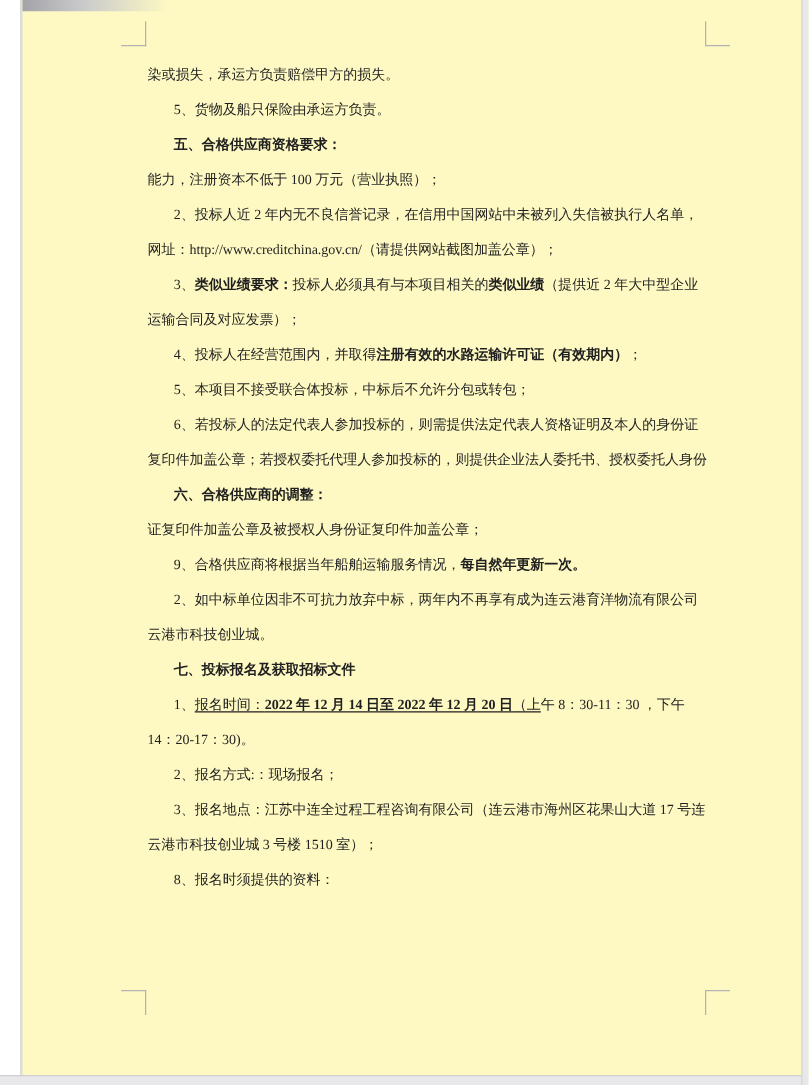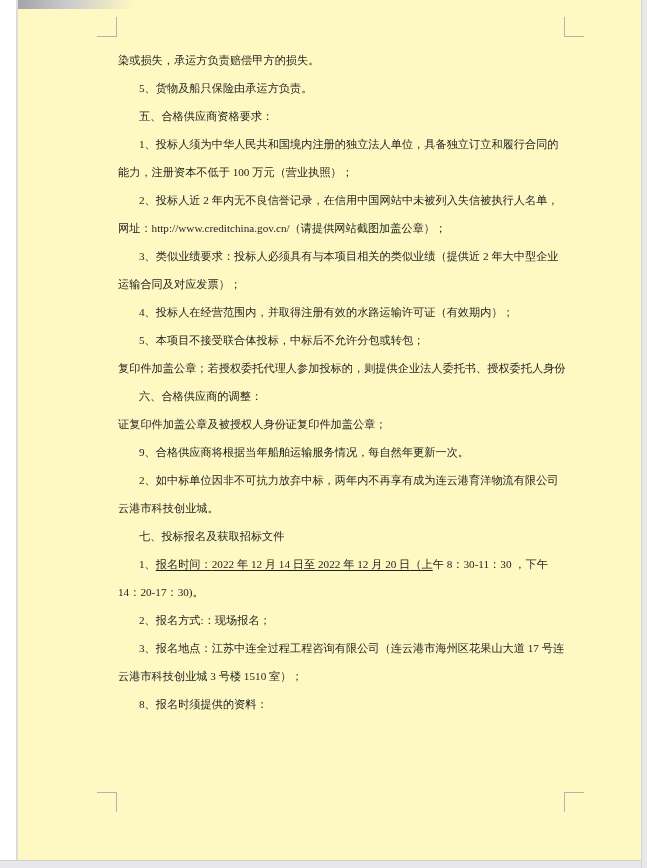--- a/index.html
+++ b/index.html
@@ -68,44 +68,44 @@
     height: 28px;
     line-height: 28px;
     font-size: 11.2px;
     letter-spacing: 0px;
     color: #1f1f1f;
     white-space: nowrap;
   }
   .line.indent {
     padding-left: 21px;
   }
-  .line span.b { font-weight: normal; }
+  .line span.b { font-weight: bold; }
   .line span.u { text-decoration: underline; text-underline-offset: 2px; }
 </style>
 </head>
 <body>
 
 <div class="page">
   <div class="top-smudge"></div>
   <div class="crop tl"></div>
   <div class="crop tr"></div>
   <div class="crop bl"></div>
   <div class="crop br"></div>
   <div class="doc-lines">
       <div class="line"><span>染或损失，承运方负责赔偿甲方的损失。</span></div>
       <div class="line indent"><span>5、货物及船只保险由承运方负责。</span></div>
       <div class="line indent"><span class="b">五、合格供应商资格要求：</span></div>
-      <div class="line indent"><span>1、投标人须为中华人民共和国境内注册的独立法人单位，具备独立订立和履行合同的</span></div>
       <div class="line"><span>能力，注册资本不低于 100 万元（营业执照）；</span></div>
       <div class="line indent"><span>2、投标人近 2 年内无不良信誉记录，在信用中国网站中未被列入失信被执行人名单，</span></div>
       <div class="line"><span>网址：http://www.creditchina.gov.cn/（请提供网站截图加盖公章）；</span></div>
       <div class="line indent"><span>3、</span><span class="b">类似业绩要求：</span><span>投标人必须具有与本项目相关的</span><span class="b">类似业绩</span><span>（提供近 2 年大中型企业</span></div>
       <div class="line"><span>运输合同及对应发票）；</span></div>
       <div class="line indent"><span>4、投标人在经营范围内，并取得</span><span class="b">注册有效的水路运输许可证（有效期内）</span><span>；</span></div>
       <div class="line indent"><span>5、本项目不接受联合体投标，中标后不允许分包或转包；</span></div>
+      <div class="line indent"><span>6、若投标人的法定代表人参加投标的，则需提供法定代表人资格证明及本人的身份证</span></div>
       <div class="line"><span>复印件加盖公章；若授权委托代理人参加投标的，则提供企业法人委托书、授权委托人身份</span></div>
       <div class="line indent"><span class="b">六、合格供应商的调整：</span></div>
       <div class="line"><span>证复印件加盖公章及被授权人身份证复印件加盖公章；</span></div>
       <div class="line indent"><span>9、合格供应商将根据当年船舶运输服务情况，</span><span class="b">每自然年更新一次。</span></div>
       <div class="line indent"><span>2、如中标单位因非不可抗力放弃中标，两年内不再享有成为连云港育洋物流有限公司</span></div>
       <div class="line"><span>云港市科技创业城。</span></div>
       <div class="line indent"><span class="b">七、投标报名及获取招标文件</span></div>
       <div class="line indent"><span>1、</span><span class="u">报名时间：</span><span class="b u">2022 年 12 月 14 日至 2022 年 12 月 20 日</span><span class="u">（上</span><span>午 8：30-11：30 ，下午</span></div>
       <div class="line"><span>14：20-17：30)。</span></div>
       <div class="line indent"><span>2、报名方式:：现场报名；</span></div>

